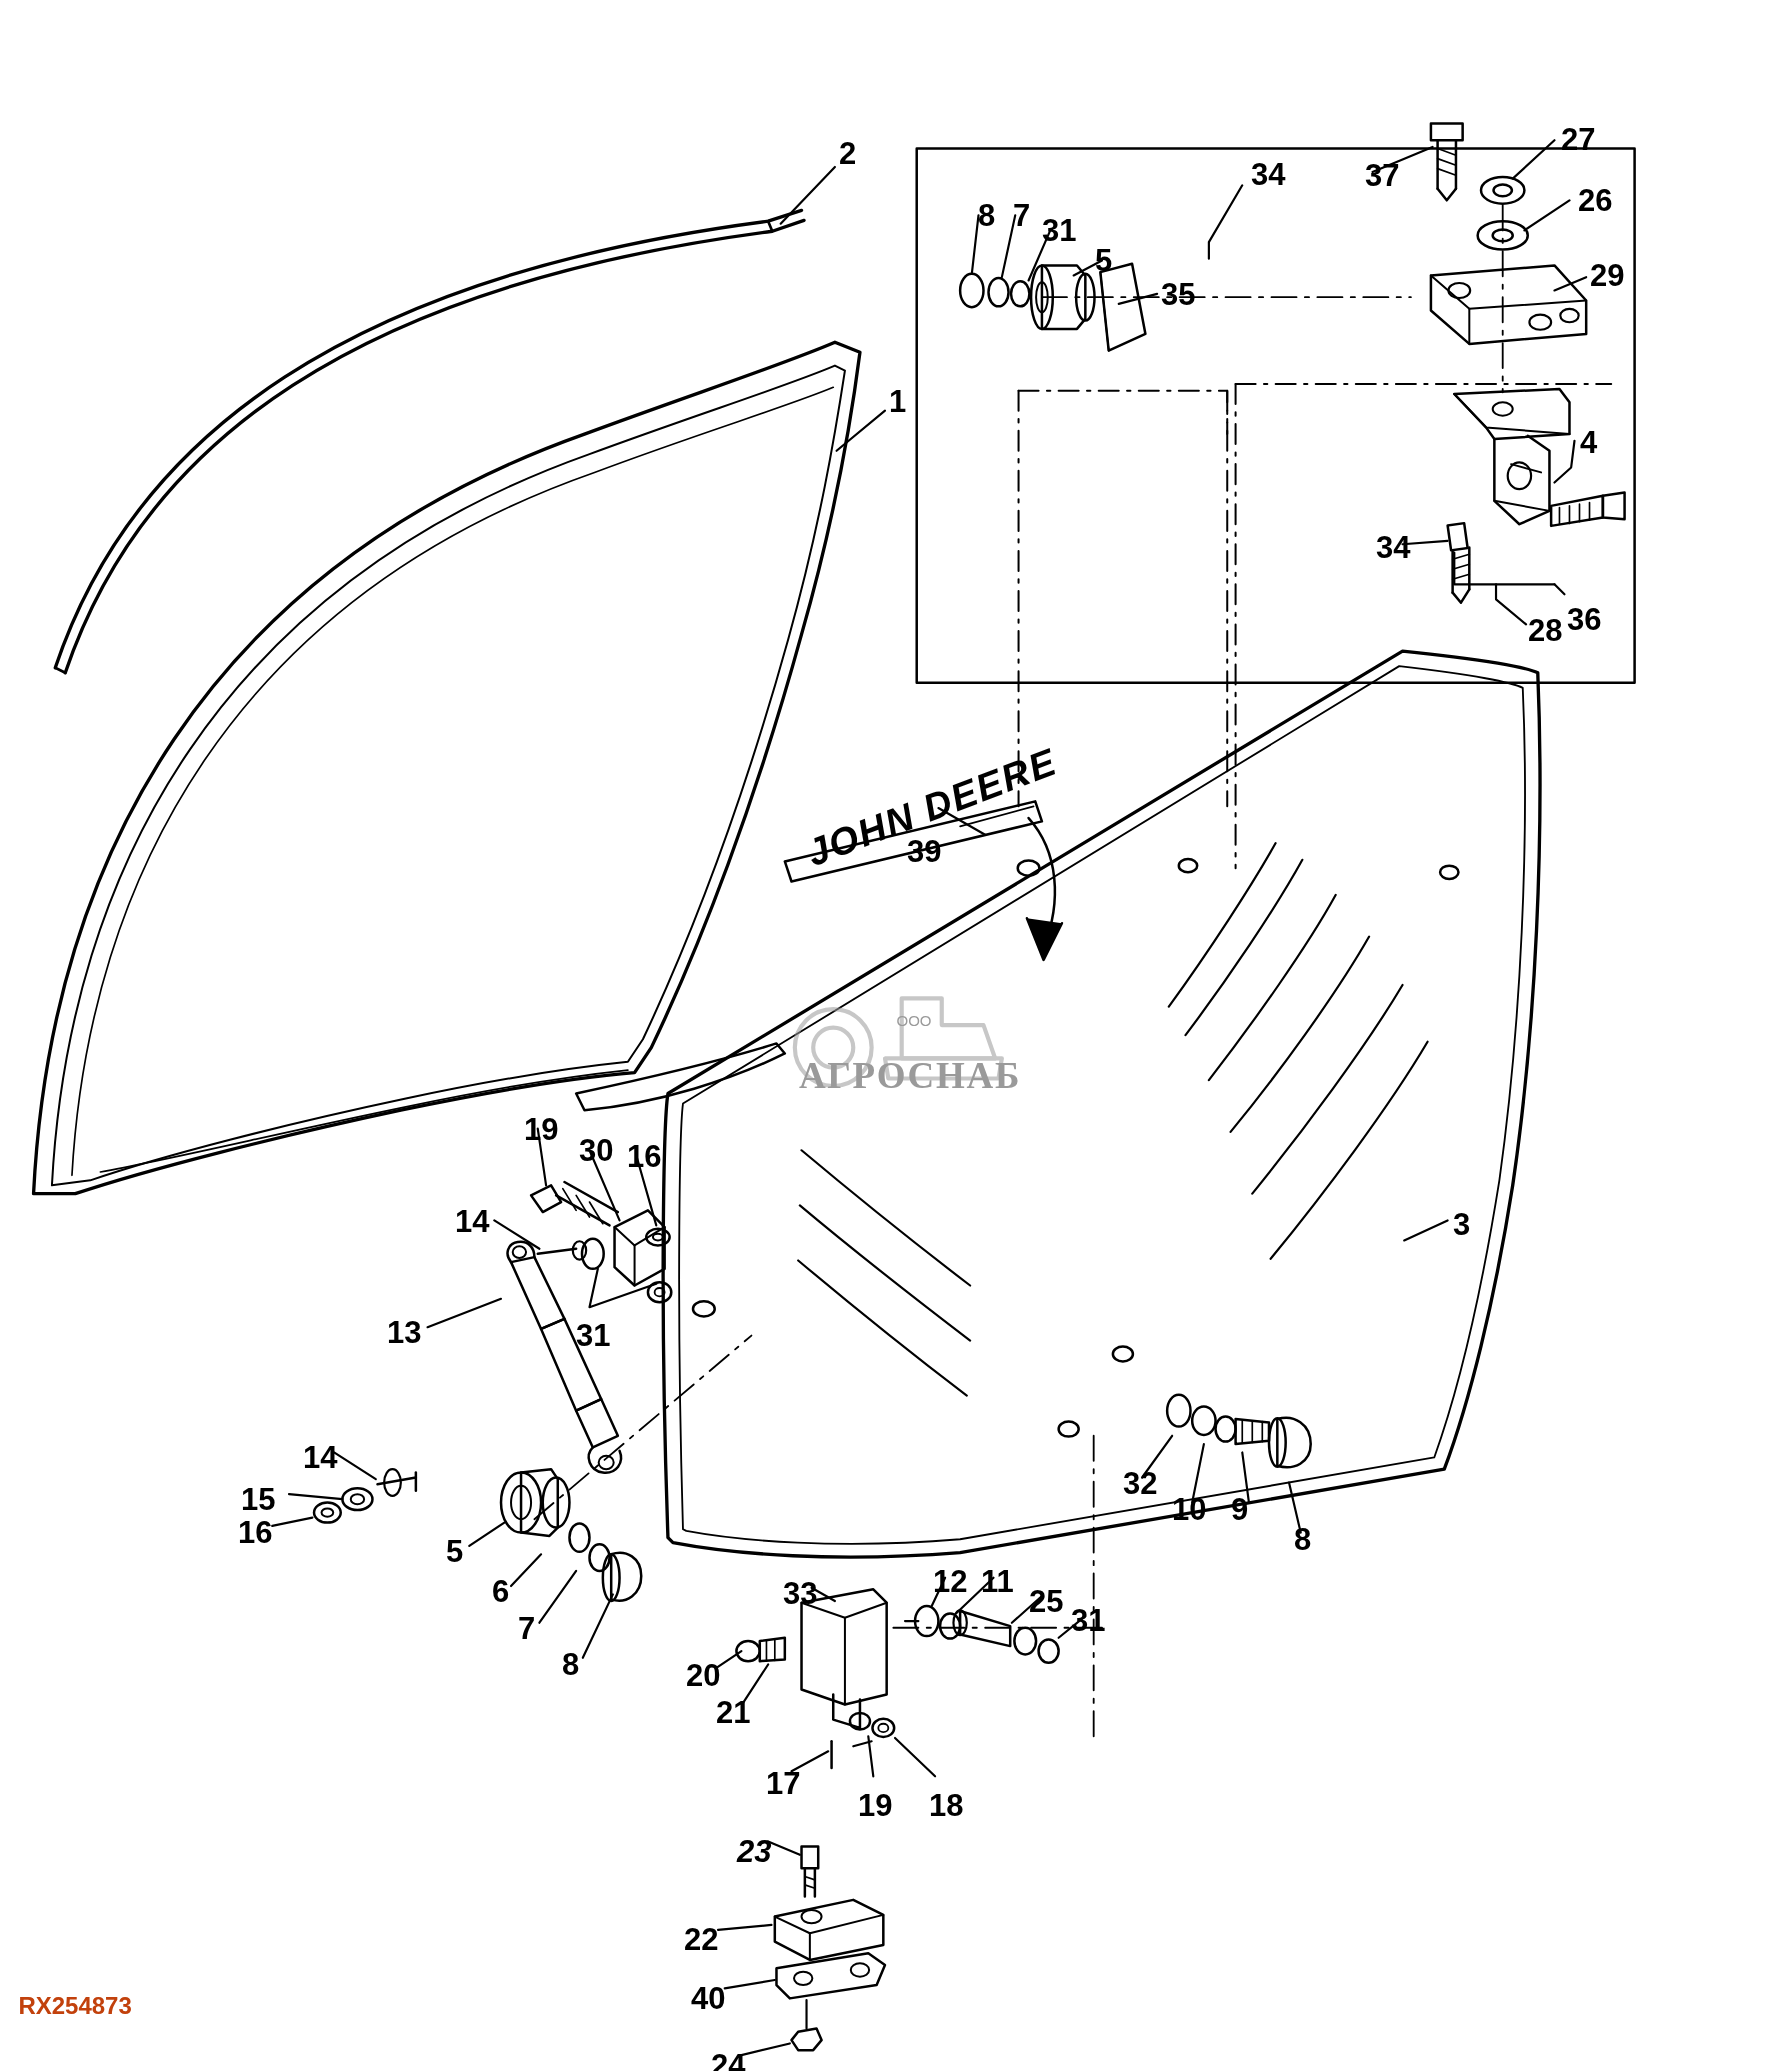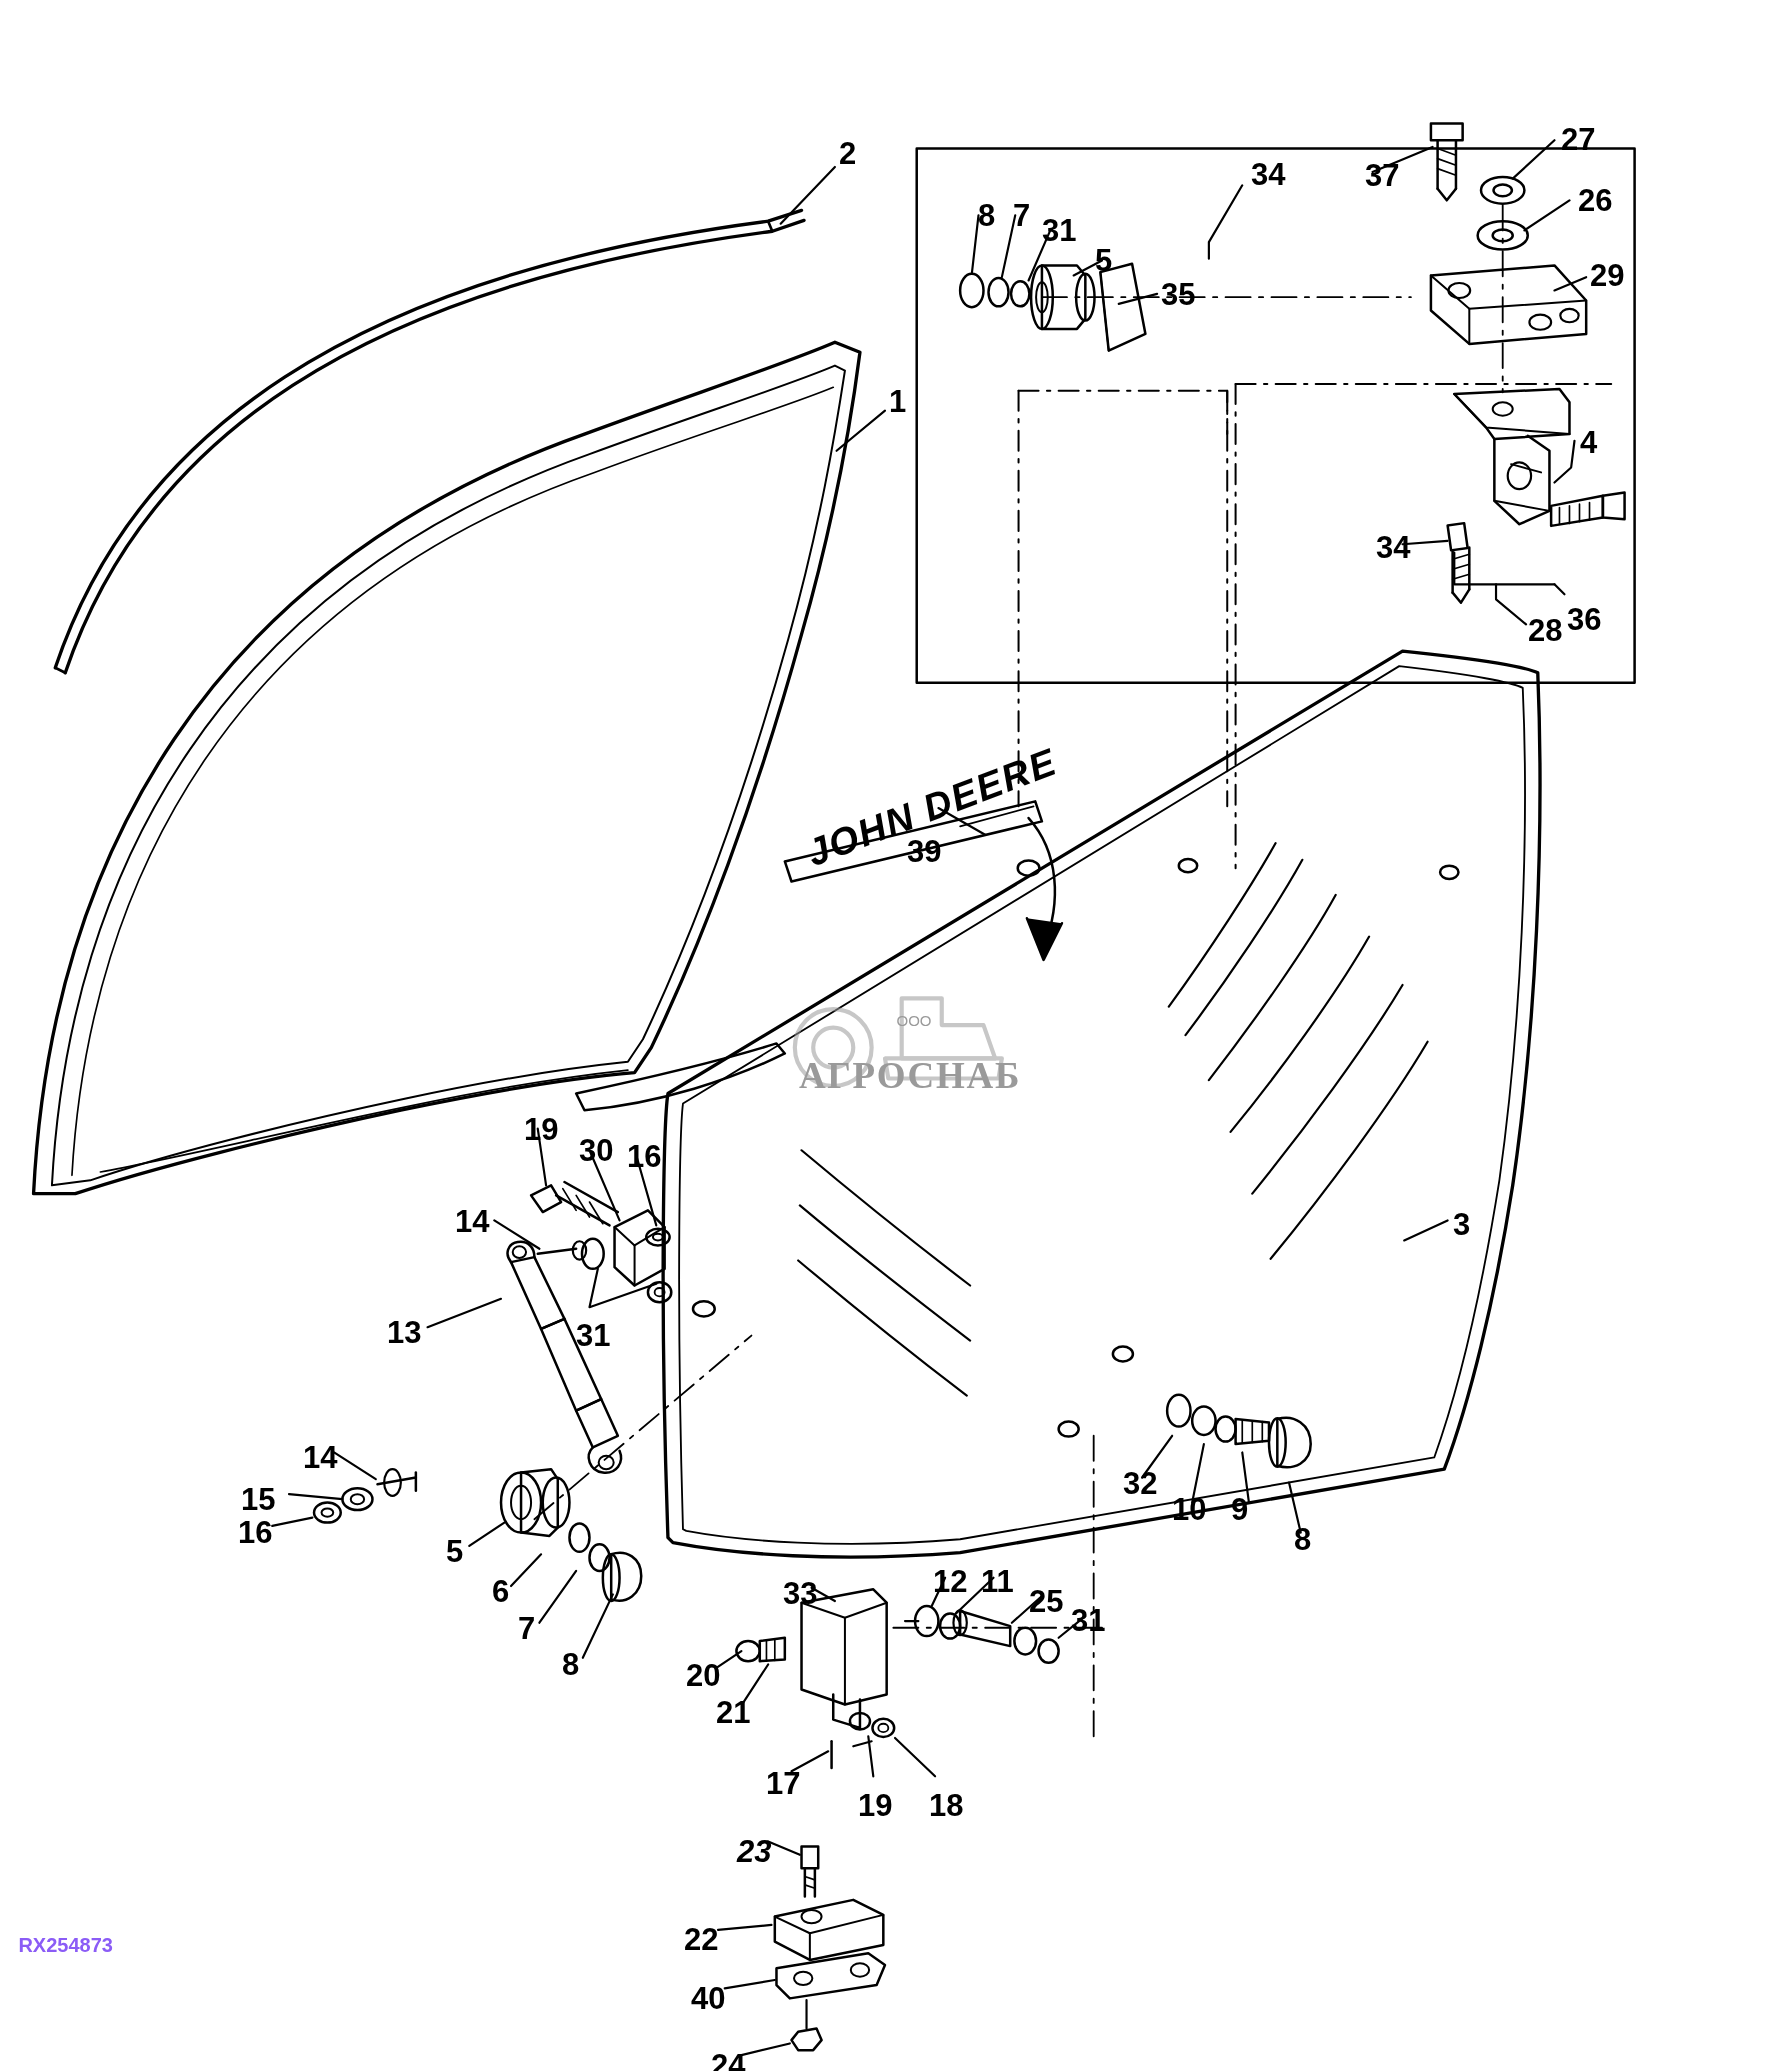--- a/index.html
+++ b/index.html
@@ -1,20 +1,20 @@
 <!DOCTYPE html>
 <html style="font-size:13.4px"><head>
 <meta charset="utf-8">
 <style>
   html,body{margin:0;padding:0;background:#ffffff;}
   body{width:1775px;height:2071px;position:relative;font-family:"Liberation Sans",sans-serif;color:#000;}
   #diagram-root{position:absolute;left:0;top:0;width:1775px;height:2071px;}
   svg#parts-svg{position:absolute;left:0;top:0;width:1775px;height:2071px;}
   .callout{position:absolute;font-family:"Liberation Sans",sans-serif;font-weight:bold;font-size:31px;line-height:31px;color:#000;white-space:nowrap;}
-  .drawing-code{position:absolute;left:18.4px;top:1934px;font-family:"Liberation Sans",sans-serif;font-weight:bold;font-size:20px;color:#8b5cf6;}
+  .drawing-code{position:absolute;left:18.4px;top:1992px;font-family:"Liberation Sans",sans-serif;font-weight:bold;font-size:24px;color:#c2410c;}
   .wm-text{position:absolute;left:785px;top:1054px;width:250px;text-align:center;font-family:"Liberation Serif",serif;font-weight:bold;font-size:37px;letter-spacing:1.7px;color:#9a9a9a;}
   .wm-small{position:absolute;left:868px;top:1012px;width:92px;text-align:center;font-family:"Liberation Sans",sans-serif;font-size:15px;color:#9a9a9a;}
   .jd-logo{position:absolute;left:801px;top:835px;font-family:"Liberation Sans",sans-serif;font-style:italic;font-weight:bold;font-size:38px;letter-spacing:1.7px;color:#000;transform:rotate(-21deg);transform-origin:left top;}
 </style>
 </head>
 <body>
 
 <div id="diagram-root">
 
   <svg id="parts-svg" viewBox="0 0 2126 2481">

